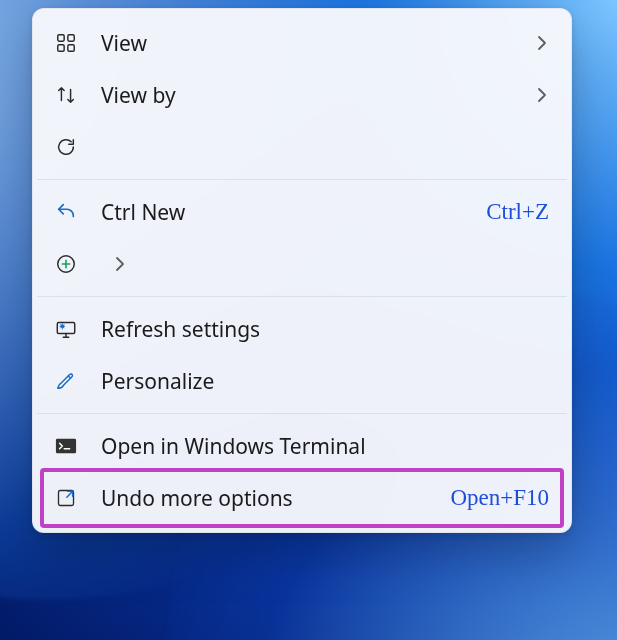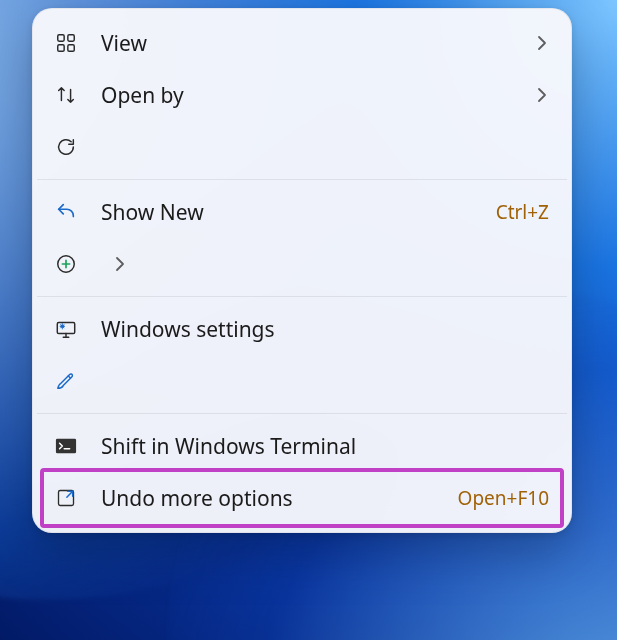--- a/index.html
+++ b/index.html
@@ -40,21 +40,21 @@
     background: radial-gradient(circle at 70% 70%, rgba(120,200,255,0.85), rgba(20,80,200,0.2) 60%, transparent 80%);
   }
 
   .context-menu {
     position: absolute;
     top: 8px;
     left: 32px;
     width: 540px;
     background: rgba(248,248,252,0.96);
     border: 1px solid rgba(0,0,0,0.06);
-    border-radius: 20px;
+    border-radius: 12px;
     box-shadow: 0 20px 50px rgba(0,0,0,0.25), 0 2px 8px rgba(0,0,0,0.12);
     padding: 8px 0;
     z-index: 10;
     box-sizing: border-box;
     backdrop-filter: blur(20px);
   }
 
   .menu-item {
     display: flex;
     align-items: center;
@@ -76,23 +76,24 @@
     margin-right: 22px;
     color: #2b2b2b;
   }
   .menu-item .icon svg { display: block; }
 
   .menu-item .label {
     flex: 1 1 auto;
   }
 
   .menu-item .shortcut {
-    color: #a16207;
-    font-size: 19px;
+    color: #1d4ed8;
+    font-size: 23px;
     margin-left: 12px;
+    font-family: Liberation Serif, serif;
   }
 
   .menu-item .chevron {
     width: 14px;
     display: flex;
     justify-content: center;
     align-items: center;
     color: #5e5e5e;
     margin-left: 12px;
   }
@@ -138,21 +139,21 @@
         </svg>
       </span>
     </div>
     <div class="menu-item">
       <span class="icon">
         <svg width="22" height="22" viewBox="0 0 24 24">
           <path d="M7 4v14M7 4l-3 3M7 4l3 3" stroke="currentColor" stroke-width="1.6" fill="none" stroke-linecap="round" stroke-linejoin="round"></path>
           <path d="M17 20V6M17 20l3-3M17 20l-3-3" stroke="currentColor" stroke-width="1.6" fill="none" stroke-linecap="round" stroke-linejoin="round"></path>
         </svg>
       </span>
-      <span class="label">Open by</span>
+      <span class="label">View by</span>
       <span class="chevron">
         <svg width="10" height="16" viewBox="0 0 10 16">
           <path d="M2 2l6 6-6 6" stroke="currentColor" stroke-width="1.8" fill="none" stroke-linecap="round" stroke-linejoin="round"></path>
         </svg>
       </span>
     </div>
     <div class="menu-item">
       <span class="icon">
         <svg width="22" height="22" viewBox="0 0 24 24">
           <path d="M20 12a8 8 0 1 1-2.34-5.66" stroke="currentColor" stroke-width="1.6" fill="none" stroke-linecap="round" stroke-linejoin="round"></path>
@@ -161,21 +162,21 @@
       </span>
     </div>
     <div class="separator"></div>
     <div class="menu-item">
       <span class="icon">
         <svg width="22" height="22" viewBox="0 0 24 24">
           <path d="M9 14l-5-5 5-5" stroke="#1b6ac9" stroke-width="1.8" fill="none" stroke-linecap="round" stroke-linejoin="round"></path>
           <path d="M4 9h9a7 7 0 0 1 7 7v1" stroke="#1b6ac9" stroke-width="1.8" fill="none" stroke-linecap="round" stroke-linejoin="round"></path>
         </svg>
       </span>
-      <span class="label">Show New</span>
+      <span class="label">Ctrl New</span>
       <span class="shortcut">Ctrl+Z</span>
     </div>
     <div class="menu-item">
       <span class="icon">
         <svg width="22" height="22" viewBox="0 0 24 24">
           <circle cx="12" cy="12" r="9" stroke="currentColor" stroke-width="1.6" fill="none" stroke-linecap="round" stroke-linejoin="round"></circle>
           <path d="M12 8v8M8 12h8" stroke="#1aa35a" stroke-width="1.8" stroke-linecap="round"></path>
         </svg>
       </span>
       <span class="chevron">
@@ -187,40 +188,41 @@
     <div class="separator"></div>
     <div class="menu-item">
       <span class="icon">
         <svg width="22" height="22" viewBox="0 0 24 24">
           <rect x="2.5" y="5" width="19" height="12" rx="1.5" stroke="currentColor" stroke-width="1.6" fill="none" stroke-linecap="round" stroke-linejoin="round"></rect>
           <path d="M9 21h6M12 17v4" stroke="currentColor" stroke-width="1.6" fill="none" stroke-linecap="round" stroke-linejoin="round"></path>
           <circle cx="8" cy="9" r="2" fill="#1b6ac9" stroke="none"></circle>
           <path d="M8 6v1M8 11v1M5.5 9h1M10.5 9h-1M6.2 7.2l.7.7M9.8 10.8l-.7-.7M6.2 10.8l.7-.7M9.8 7.2l-.7.7" stroke="#1b6ac9" stroke-width="1" stroke-linecap="round"></path>
         </svg>
       </span>
-      <span class="label">Windows settings</span>
+      <span class="label">Refresh settings</span>
     </div>
     <div class="menu-item">
       <span class="icon">
         <svg width="22" height="22" viewBox="0 0 24 24">
           <path d="M3 20c1-4 2-5 4-6l9-9c1-1 3-1 3 1 0 1-1 2-1 2l-9 9c-1 2-2 3-6 3z" stroke="#1b6ac9" stroke-width="1.6" fill="none" stroke-linejoin="round"></path>
           <path d="M14 6l3 3" stroke="#1b6ac9" stroke-width="1.6"></path>
         </svg>
       </span>
+      <span class="label">Personalize</span>
     </div>
     <div class="separator"></div>
     <div class="menu-item">
       <span class="icon">
         <svg width="22" height="18" viewBox="0 0 24 18">
           <rect x="1" y="1" width="22" height="16" rx="1.5" fill="#333"></rect>
           <path d="M5 6l3 3-3 3" stroke="#fff" stroke-width="1.6" fill="none" stroke-linecap="round" stroke-linejoin="round"></path>
           <path d="M10 12h6" stroke="#fff" stroke-width="1.6" stroke-linecap="round"></path>
         </svg>
       </span>
-      <span class="label">Shift in Windows Terminal</span>
+      <span class="label">Open in Windows Terminal</span>
     </div>
     <div class="menu-item">
       <span class="icon">
         <svg width="20" height="20" viewBox="0 0 24 24">
           <rect x="3" y="3" width="18" height="18" rx="2" stroke="currentColor" stroke-width="1.6" fill="none" stroke-linecap="round" stroke-linejoin="round"></rect>
           <path d="M14 4h6v6" stroke="#1b6ac9" stroke-width="1.8" fill="none" stroke-linecap="round" stroke-linejoin="round"></path>
           <path d="M20 4l-7 7" stroke="#1b6ac9" stroke-width="1.8" stroke-linecap="round"></path>
         </svg>
       </span>
       <span class="label">Undo more options</span>

